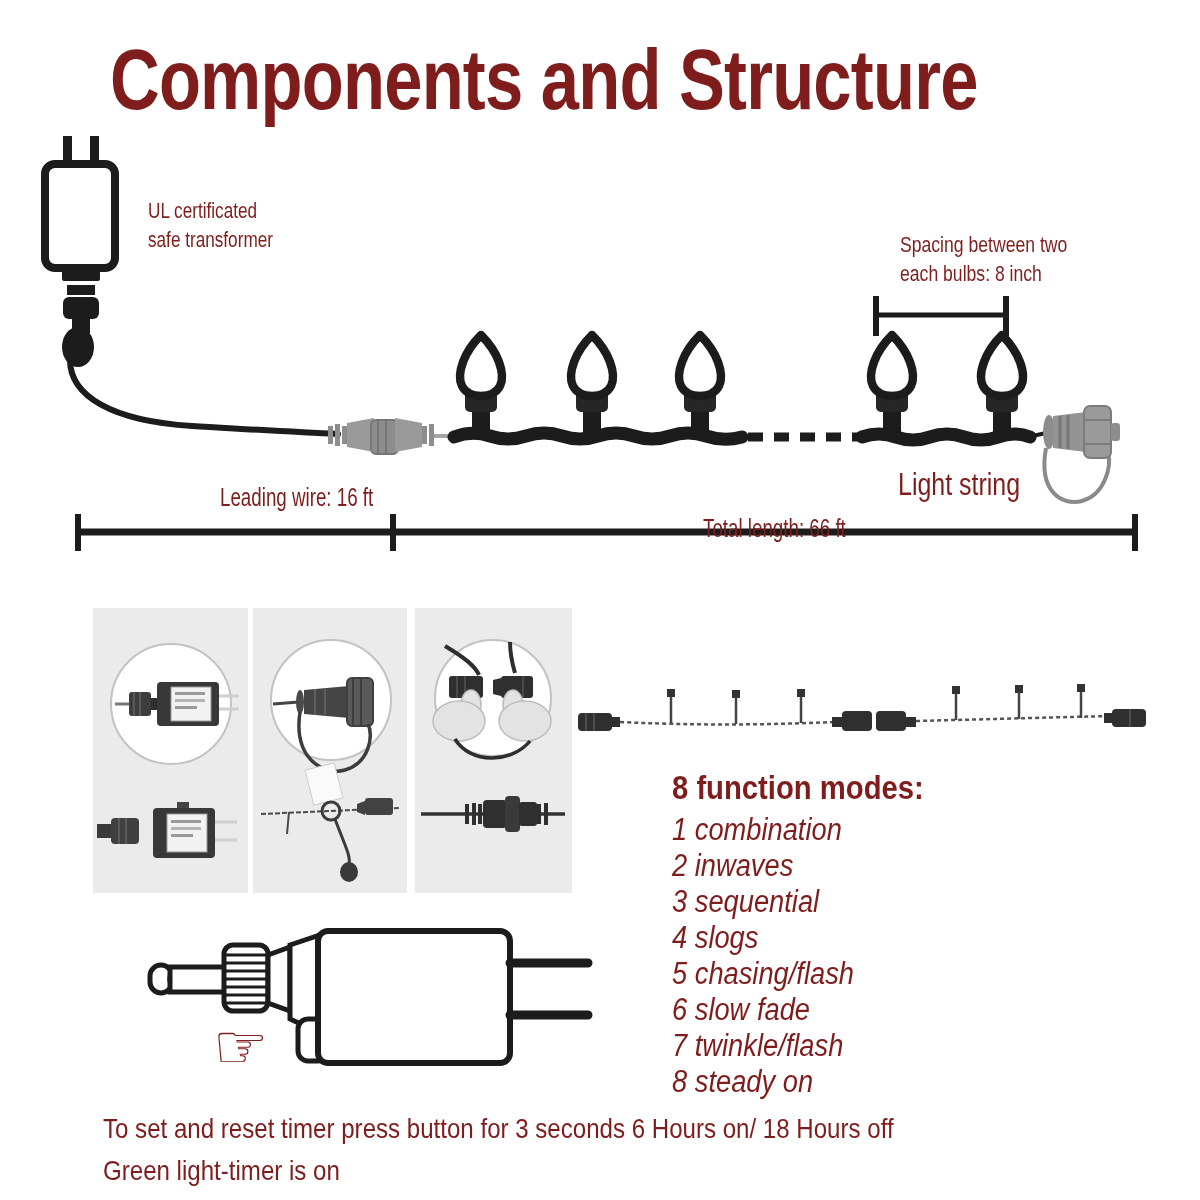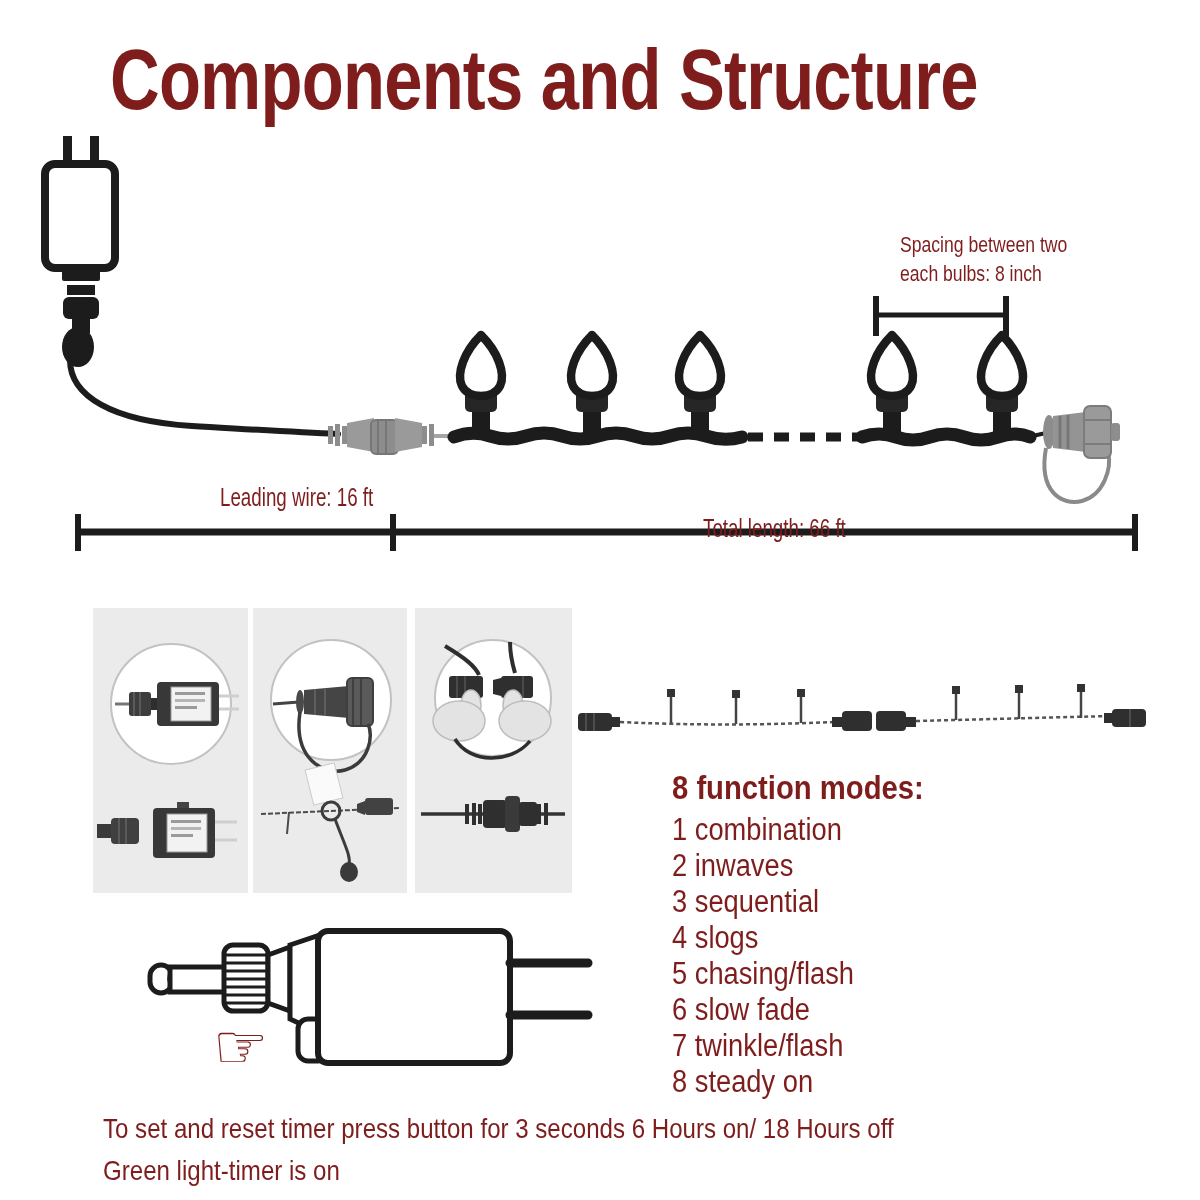--- a/index.html
+++ b/index.html
@@ -8,21 +8,21 @@
   .abs{position:absolute;}
   .cond{display:inline-block;transform-origin:0 0;white-space:nowrap;}
   #title{left:110px;top:30px;font-size:86px;font-weight:700;letter-spacing:-1px;
          transform:scaleX(.80);transform-origin:0 0;white-space:nowrap;}
   .lbl{font-size:22px;line-height:29px;}
   .dimlbl{font-size:25px;margin-left:40px;}
   #light-string-label{left:898px;top:466px;font-size:32px;}
   .panel{background:#ebebeb;}
   #modes-heading{left:672px;top:768px;font-size:34px;font-weight:700;transform:scaleX(.86);transform-origin:0 0;white-space:nowrap;}
   .mode-item{font-size:31px;line-height:36px;transform:scaleX(.88);transform-origin:0 0;white-space:nowrap;}
-  #modes-list{left:672px;top:812px;}
+  #modes-list{left:672px;top:812px;font-style:italic;}
   #timer-note{left:103px;top:1108px;font-size:28px;line-height:42px;}
   #caption-3sets{left:693px;top:736px;width:300px;text-align:center;font-size:26px;}
   #hand{left:213px;top:1016px;font-size:62px;line-height:1;font-family:"DejaVu Sans", sans-serif;}
   svg{display:block;}
 </style>
 </head>
 <body>
 
 <div id="stage">
 
@@ -101,25 +101,34 @@
       <polygon points="1053,296 1086,292 1086,332 1053,328" fill="#949494"></polygon>
       <line x1="1060" y1="296" x2="1060" y2="328" stroke="#777" stroke-width="3"></line>
       <line x1="1068" y1="295" x2="1068" y2="329" stroke="#777" stroke-width="3"></line>
       <rect x="1084" y="286" width="27" height="52" rx="6" fill="#9a9a9a" stroke="#7c7c7c" stroke-width="2"></rect>
       <line x1="1084" y1="300" x2="1111" y2="300" stroke="#7c7c7c" stroke-width="2"></line>
       <line x1="1084" y1="324" x2="1111" y2="324" stroke="#7c7c7c" stroke-width="2"></line>
       <rect x="1111" y="303" width="9" height="18" rx="3" fill="#8d8d8d"></rect>
     </g>
   </svg>
 
+  <div class="abs lbl" style="left:148px;top:196px">
+    <div class="cond" style="transform:scaleX(.78)">
+      <div>UL certificated</div>
+      <div>safe transformer</div>
+    </div>
+  </div>
   <div class="abs lbl" style="left:900px;top:230px">
     <div class="cond" style="transform:scaleX(.80)">
       <div>Spacing between two</div>
       <div>each bulbs: 8 inch</div>
     </div>
+  </div>
+  <div class="abs" id="light-string-label">
+    <span class="cond" style="transform:scaleX(.78)">Light string</span>
   </div>
 
   <svg class="abs" style="left:0;top:505px" width="1200" height="60" viewBox="0 0 1200 60">
     <line x1="78" y1="27" x2="1135" y2="27" stroke="#1c1c1c" stroke-width="7"></line>
     <rect x="75" y="9" width="6" height="37" fill="#1c1c1c"></rect>
     <rect x="390" y="9" width="6" height="37" fill="#1c1c1c"></rect>
     <rect x="1132" y="9" width="6" height="37" fill="#1c1c1c"></rect>
   </svg>
   <div class="abs dimlbl" style="left:180px;top:483px">
     <span class="cond" style="transform:scaleX(.75)">Leading wire: 16 ft</span>

